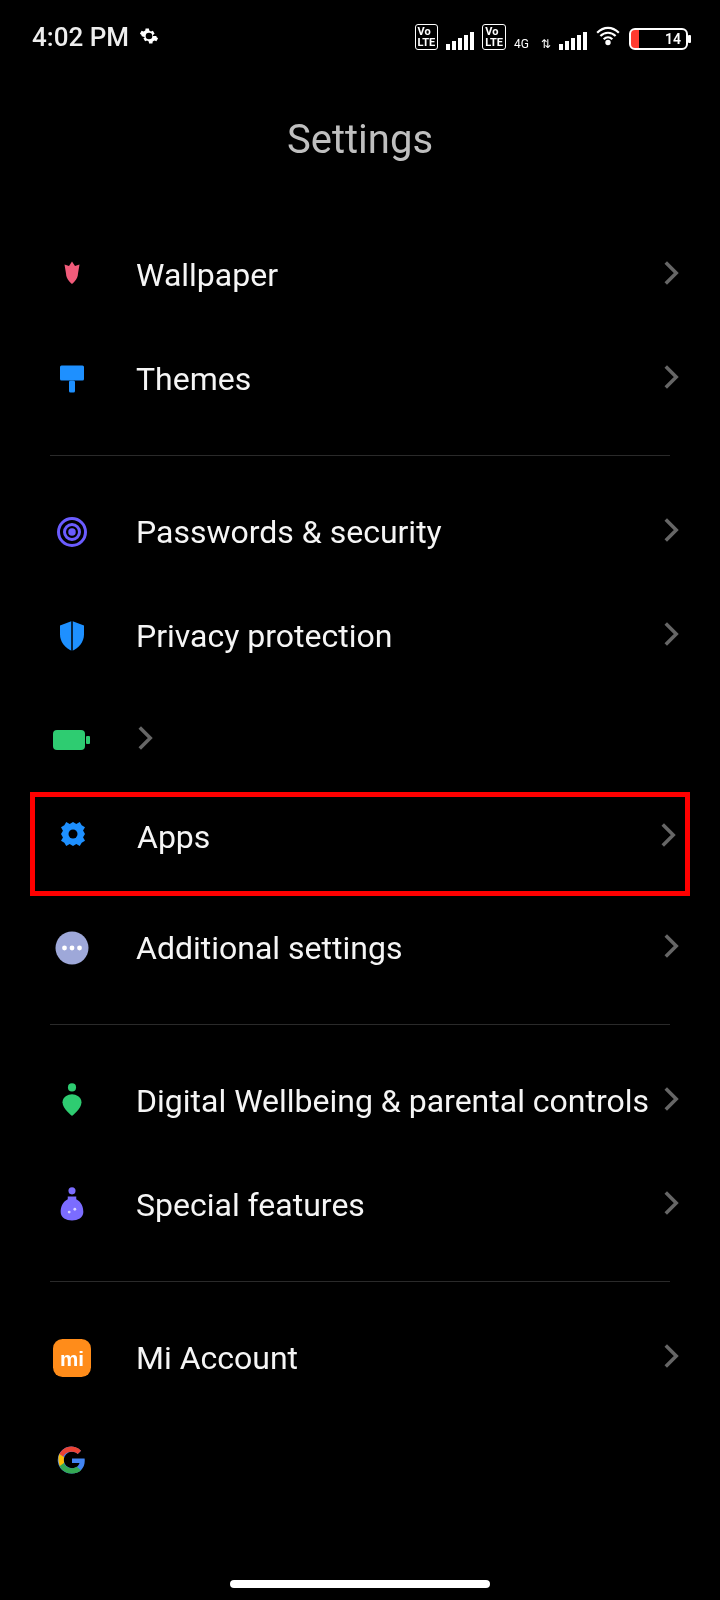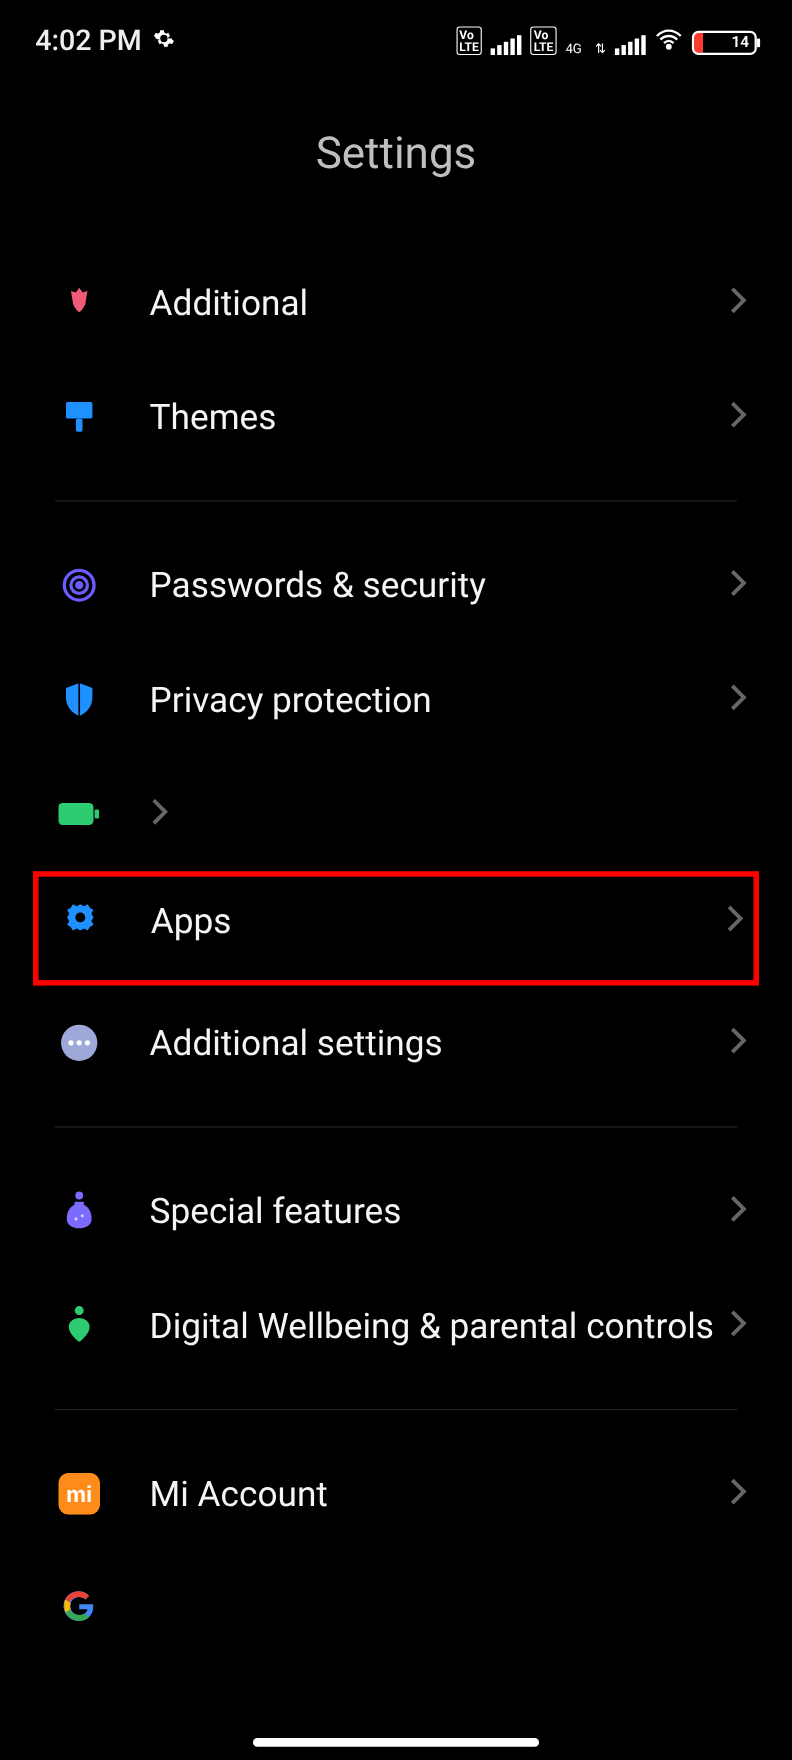--- a/index.html
+++ b/index.html
@@ -74,21 +74,21 @@
 <div class="title">Settings</div>
 
 <div class="list">
 
   <div class="item">
     <span class="icon-wrap">
       <svg width="36" height="36" viewBox="0 0 24 24" fill="#f15b7a">
           <path d="M12 3l2 3 3-1-1 6c0 4-4 7-4 7s-4-3-4-7L7 5l3 1 2-3z"></path>
         </svg>
     </span>
-    <span class="label">Additional</span>
+    <span class="label">Wallpaper</span>
     <span class="chev"><svg width="18" height="28" viewBox="0 0 10 16" fill="none" stroke="#666" stroke-width="2">
           <path d="M2 2l6 6-6 6"></path>
         </svg></span>
   </div>
 
   <div class="item">
     <span class="icon-wrap">
       <svg width="36" height="36" viewBox="0 0 24 24" fill="#1e90ff">
           <rect x="4" y="3" width="16" height="10" rx="1"></rect>
           <rect x="10" y="13" width="4" height="8" rx="1"></rect>
@@ -166,46 +166,46 @@
     <span class="label">Additional settings</span>
     <span class="chev"><svg width="18" height="28" viewBox="0 0 10 16" fill="none" stroke="#666" stroke-width="2">
           <path d="M2 2l6 6-6 6"></path>
         </svg></span>
   </div>
 
   <div class="divider"></div>
 
   <div class="item">
     <span class="icon-wrap">
+      <svg width="34" height="38" viewBox="0 0 24 28" fill="#2ecc71">
+          <circle cx="12" cy="4" r="3"></circle>
+          <path d="M12 9c-3 0-7 2-7 6 0 5 7 10 7 10s7-5 7-10c0-4-4-6-7-6z"></path>
+        </svg>
+    </span>
+    <span class="label">Digital Wellbeing &amp; parental controls</span>
+    <span class="chev"><svg width="18" height="28" viewBox="0 0 10 16" fill="none" stroke="#666" stroke-width="2">
+          <path d="M2 2l6 6-6 6"></path>
+        </svg></span>
+  </div>
+
+  <div class="item">
+    <span class="icon-wrap">
       <svg width="34" height="38" viewBox="0 0 24 26" fill="#7b6cff">
           <circle cx="12" cy="3" r="2.5"></circle>
           <path d="M9 7h6v2c4 2 5 6 5 9 0 4-4 6-8 6s-8-2-8-6c0-3 1-7 5-9V7z"></path>
           <circle cx="10" cy="18" r="1" fill="#fff" opacity=".7"></circle>
           <circle cx="14" cy="16" r="1" fill="#fff" opacity=".7"></circle>
         </svg>
     </span>
     <span class="label">Special features</span>
     <span class="chev"><svg width="18" height="28" viewBox="0 0 10 16" fill="none" stroke="#666" stroke-width="2">
           <path d="M2 2l6 6-6 6"></path>
         </svg></span>
   </div>
 
-  <div class="item">
-    <span class="icon-wrap">
-      <svg width="34" height="38" viewBox="0 0 24 28" fill="#2ecc71">
-          <circle cx="12" cy="4" r="3"></circle>
-          <path d="M12 9c-3 0-7 2-7 6 0 5 7 10 7 10s7-5 7-10c0-4-4-6-7-6z"></path>
-        </svg>
-    </span>
-    <span class="label">Digital Wellbeing &amp; parental controls</span>
-    <span class="chev"><svg width="18" height="28" viewBox="0 0 10 16" fill="none" stroke="#666" stroke-width="2">
-          <path d="M2 2l6 6-6 6"></path>
-        </svg></span>
-  </div>
-
   <div class="divider"></div>
 
   <div class="item">
     <span class="icon-wrap">
       <svg width="38" height="38" viewBox="0 0 24 24">
           <rect x="0" y="0" width="24" height="24" rx="6" fill="#ff8c1a"></rect>
           <text x="12" y="17" text-anchor="middle" font-size="13" font-weight="700" fill="#fff" font-family="Arial">mi</text>
         </svg>
     </span>
     <span class="label">Mi Account</span>

